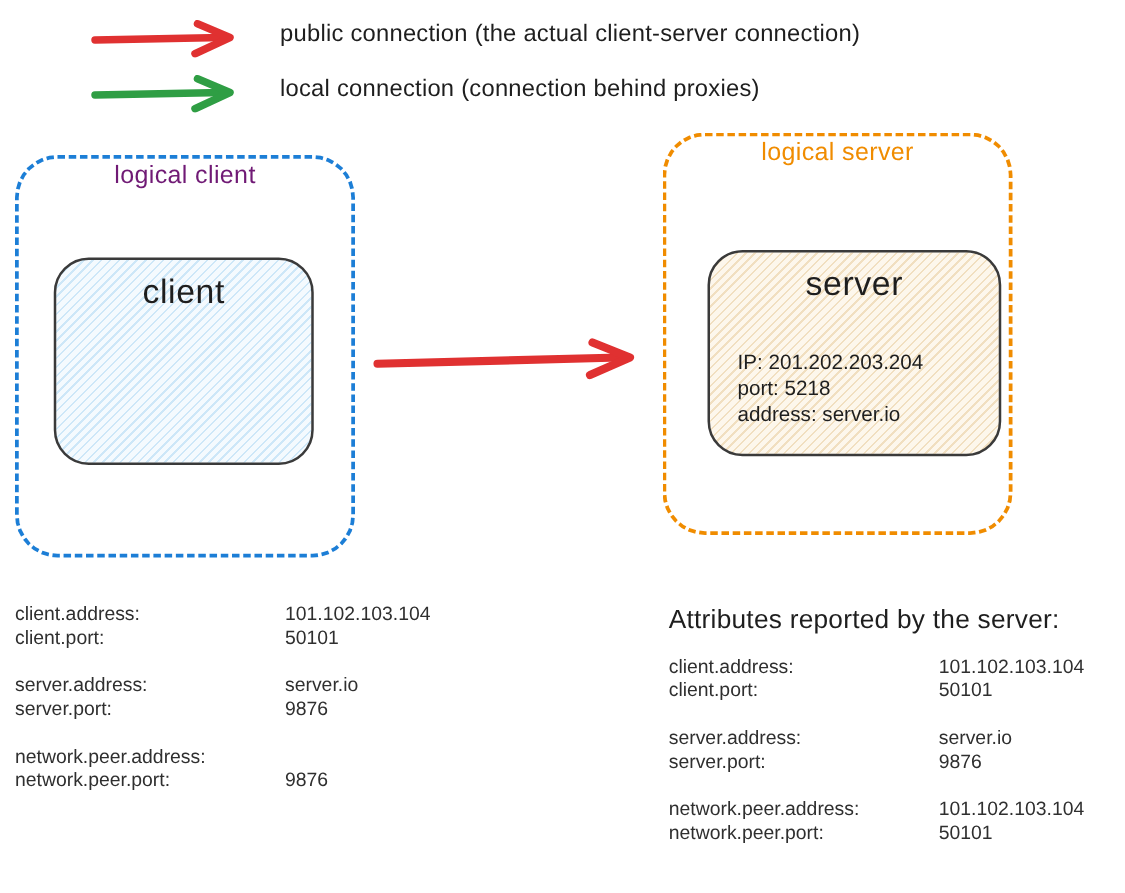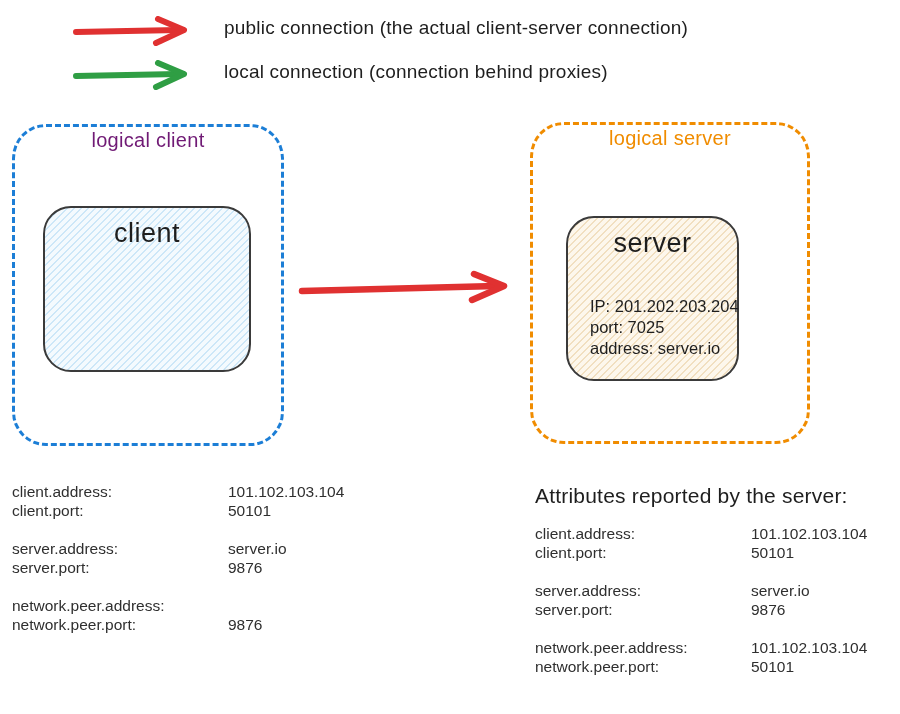--- a/index.html
+++ b/index.html
@@ -28,21 +28,21 @@
   .logical-box {
     position: absolute;
     border-radius: 34px;
     box-sizing: border-box;
   }
   .logical-client-box {
     left: 12px; top: 124px; width: 272px; height: 322px;
     border: 3px dashed #1c7ed6;
   }
   .logical-server-box {
-    left: 530px; top: 122px; width: 280px; height: 322px;
+    left: 530px; top: 106px; width: 280px; height: 322px;
     border: 3px dashed #f08c00;
   }
   .logical-label {
     position: absolute;
     top: 2px; left: 0; right: 0;
     text-align: center;
     font-size: 20px;
     letter-spacing: 0.3px;
   }
   .logical-client-box .logical-label { color: #701a75; }
@@ -55,21 +55,21 @@
     border: 2.5px solid #3a3a3a;
     border-radius: 28px;
   }
   .client-node {
     left: 28px; top: 79px; width: 208px; height: 166px;
     background-color: #f4fafe;
     background-image: repeating-linear-gradient(135deg,
       #cde7f8 0px, #cde7f8 1.4px, rgba(0,0,0,0) 1.4px, rgba(0,0,0,0) 5px);
   }
   .server-node {
-    left: 33px; top: 91px; width: 173px; height: 165px;
+    left: 33px; top: 91px; width: 235px; height: 165px;
     background-color: #fdf7ec;
     background-image: repeating-linear-gradient(135deg,
       #f1dfc0 0px, #f1dfc0 1.4px, rgba(0,0,0,0) 1.4px, rgba(0,0,0,0) 5px);
   }
   .node-title {
     position: absolute;
     top: 10px; left: 0; right: 0;
     text-align: center;
     font-size: 27px;
     letter-spacing: 0.5px;
@@ -138,21 +138,21 @@
       </div>
     </div>
   </div>
 
   <div class="logical-box logical-server-box">
     <div class="logical-label">logical server</div>
     <div class="node server-node">
       <div class="node-title">server</div>
       <div class="node-lines">
         <div>IP: 201.202.203.204</div>
-        <div>port: 7025</div>
+        <div>port: 5218</div>
         <div>address: server.io</div>
       </div>
     </div>
   </div>
 
   <svg class="main-arrow" viewBox="0 0 220 34">
     <path d="M4 21 L198 16" fill="none" stroke-width="6.5" stroke-linecap="round" stroke="#e03131"></path>
     <path d="M176 4 L206 16 L174 30" fill="none" stroke-width="6.5" stroke-linecap="round" stroke-linejoin="round" stroke="#e03131"></path>
   </svg>
 

